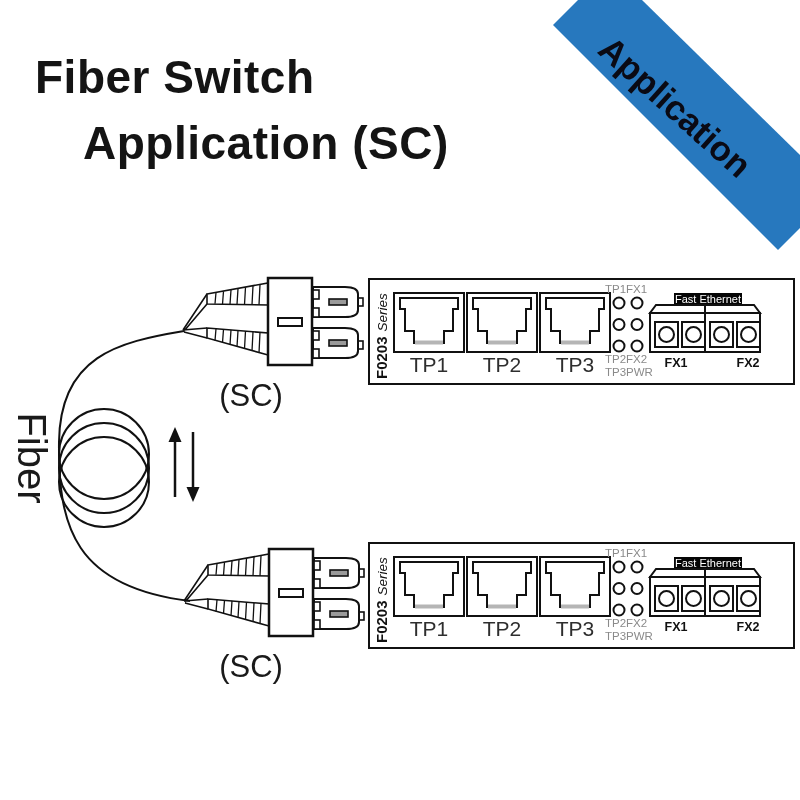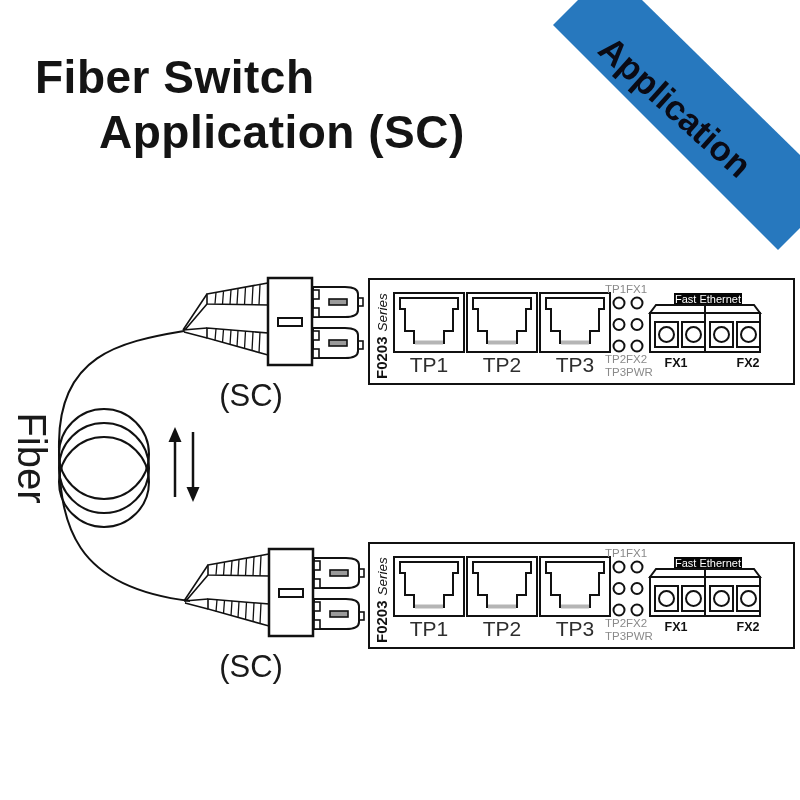--- a/index.html
+++ b/index.html
@@ -1,20 +1,20 @@
 <!DOCTYPE html>
 <html><head>
 <meta charset="utf-8">
 <style>
   html,body{margin:0;padding:0;background:#fff;}
   #canvas{position:relative;width:800px;height:697px;background:#ffffff;overflow:hidden;
           font-family:"Liberation Sans",sans-serif;color:#111;}
   .title-line{position:absolute;font-weight:bold;font-size:46px;letter-spacing:.5px;white-space:nowrap;color:#141414;}
   #title-line1{left:35px;top:50px;}
-  #title-line2{left:83px;top:105px;margin-left:16px;}
+  #title-line2{left:83px;top:116px;}
   #ribbon{position:absolute;inset:0;
           clip-path:polygon(578px 0px,642px 0px,800px 155px,800px 228px,778px 250px,553px 25px);}
   #ribbon-label{position:absolute;left:525px;top:83px;width:300px;height:48px;line-height:48px;
                 text-align:center;font-size:35px;font-weight:bold;color:#0a0a14;
                 transform:rotate(42deg);}
   svg{position:absolute;left:0;top:0;}
   .f-white{fill:#ffffff;}
   .f-none{fill:none;}
   .st2{stroke:#111;stroke-width:2;}
   .st25{stroke:#111;stroke-width:2.5;}

